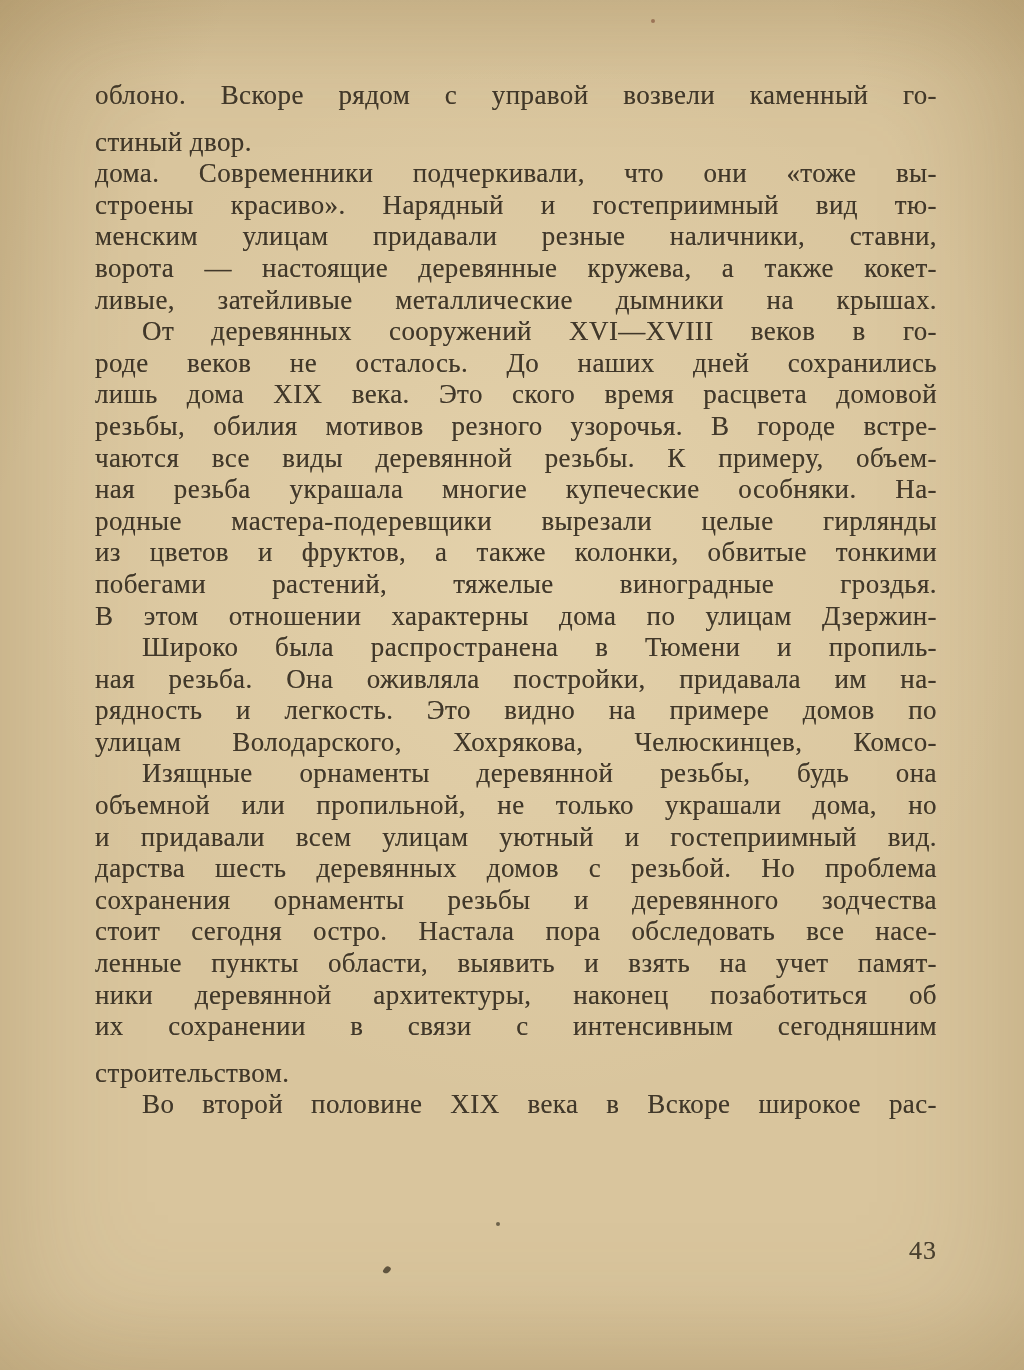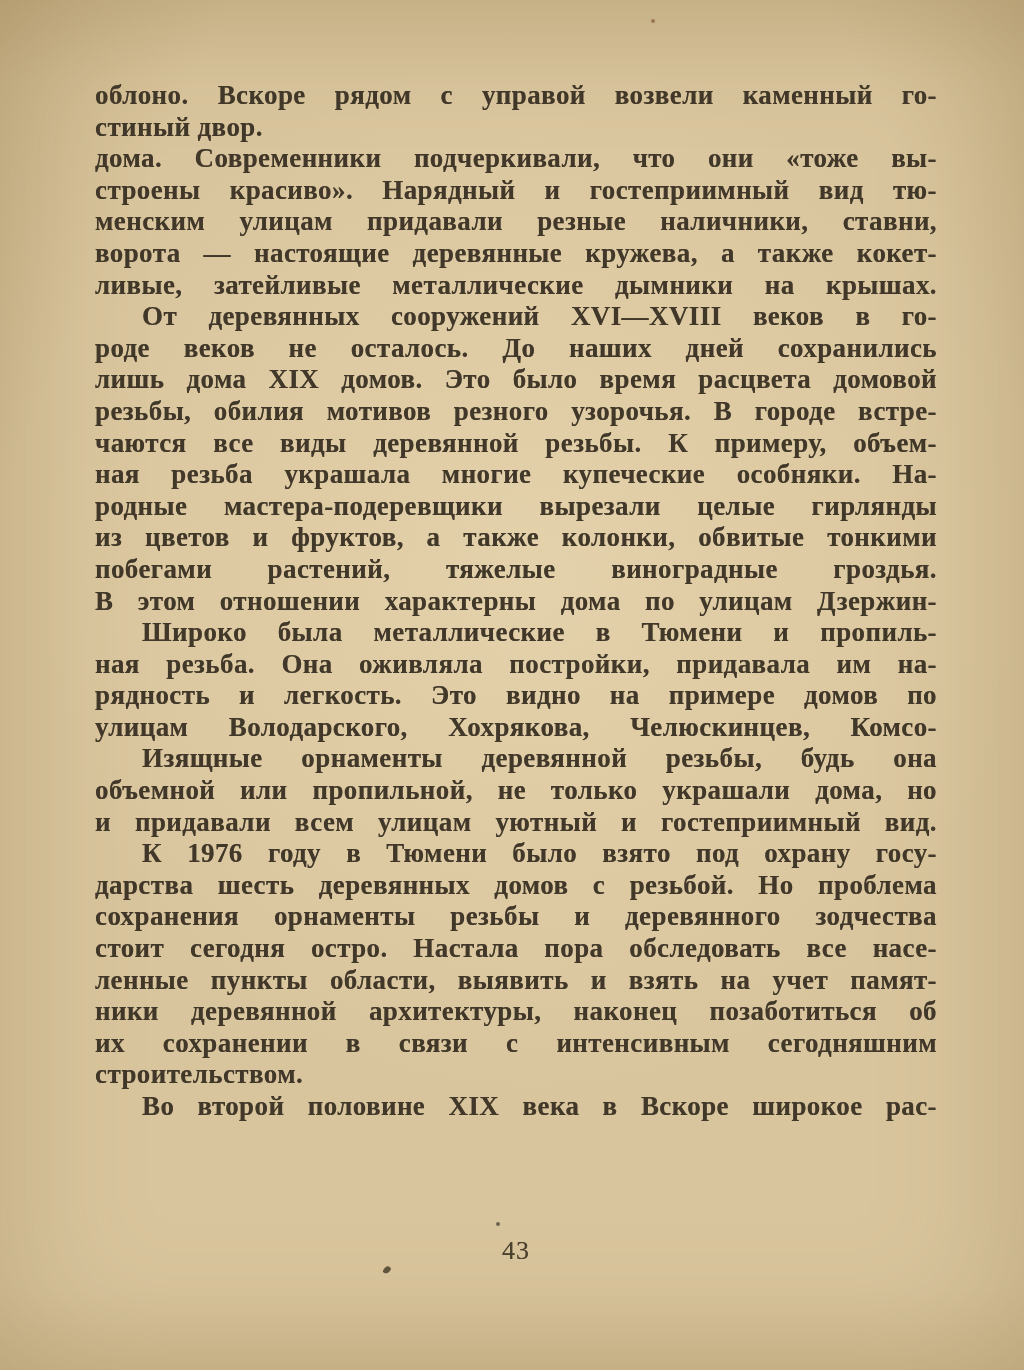--- a/index.html
+++ b/index.html
@@ -38,35 +38,35 @@
     font-size: 27px;
     letter-spacing: 0.4px;
     text-shadow: 0 0 0.5px rgba(65, 56, 42, 0.55);
   }
   .line {
     height: 31.6px;
     line-height: 31.6px;
     white-space: normal;
     text-align: justify;
     text-align-last: justify;
-    font-weight: bold;
   }
   .line.left {
     text-align: left;
     text-align-last: left;
+    margin-top: 15px;
   }
   .line.indent {
     padding-left: 47px;
   }
   .page-number {
     position: absolute;
     left: 95px;
     top: 1236px;
     width: 842px;
-    text-align: center;
+    text-align: right;
     color: #4a4130;
     font-size: 26px;
     letter-spacing: 1px;
     text-shadow: 0 0 0.5px rgba(65, 56, 42, 0.5);
   }
   .speck {
     position: absolute;
     background: #4a4130;
     border-radius: 50%;
     pointer-events: none;
@@ -82,36 +82,35 @@
   <div class="text-block">
       <div class="line">облоно. Вскоре рядом с управой возвели каменный го-</div>
       <div class="line left">стиный двор.</div>
       <div class="line">дома. Современники подчеркивали, что они «тоже вы-</div>
       <div class="line">строены красиво». Нарядный и гостеприимный вид тю-</div>
       <div class="line">менским улицам придавали резные наличники, ставни,</div>
       <div class="line">ворота — настоящие деревянные кружева, а также кокет-</div>
       <div class="line">ливые, затейливые металлические дымники на крышах.</div>
       <div class="line indent">От деревянных сооружений XVI—XVIII веков в го-</div>
       <div class="line">роде веков не осталось. До наших дней сохранились</div>
-      <div class="line">лишь дома XIX домов. Это было время расцвета домовой</div>
+      <div class="line">лишь дома XIX века. Это ского время расцвета домовой</div>
       <div class="line">резьбы, обилия мотивов резного узорочья. В городе встре-</div>
       <div class="line">чаются все виды деревянной резьбы. К примеру, объем-</div>
       <div class="line">ная резьба украшала многие купеческие особняки. На-</div>
       <div class="line">родные мастера-подеревщики вырезали целые гирлянды</div>
       <div class="line">из цветов и фруктов, а также колонки, обвитые тонкими</div>
       <div class="line">побегами растений, тяжелые виноградные гроздья.</div>
       <div class="line">В этом отношении характерны дома по улицам Дзержин-</div>
-      <div class="line indent">Широко была металлические в Тюмени и пропиль-</div>
+      <div class="line indent">Широко была распространена в Тюмени и пропиль-</div>
       <div class="line">ная резьба. Она оживляла постройки, придавала им на-</div>
       <div class="line">рядность и легкость. Это видно на примере домов по</div>
       <div class="line">улицам Володарского, Хохрякова, Челюскинцев, Комсо-</div>
       <div class="line indent">Изящные орнаменты деревянной резьбы, будь она</div>
       <div class="line">объемной или пропильной, не только украшали дома, но</div>
       <div class="line">и придавали всем улицам уютный и гостеприимный вид.</div>
-      <div class="line indent">К 1976 году в Тюмени было взято под охрану госу-</div>
       <div class="line">дарства шесть деревянных домов с резьбой. Но проблема</div>
       <div class="line">сохранения орнаменты резьбы и деревянного зодчества</div>
       <div class="line">стоит сегодня остро. Настала пора обследовать все насе-</div>
       <div class="line">ленные пункты области, выявить и взять на учет памят-</div>
       <div class="line">ники деревянной архитектуры, наконец позаботиться об</div>
       <div class="line">их сохранении в связи с интенсивным сегодняшним</div>
       <div class="line left">строительством.</div>
       <div class="line indent">Во второй половине XIX века в Вскоре широкое рас-</div>
     </div>
   <div class="page-number">43</div>

